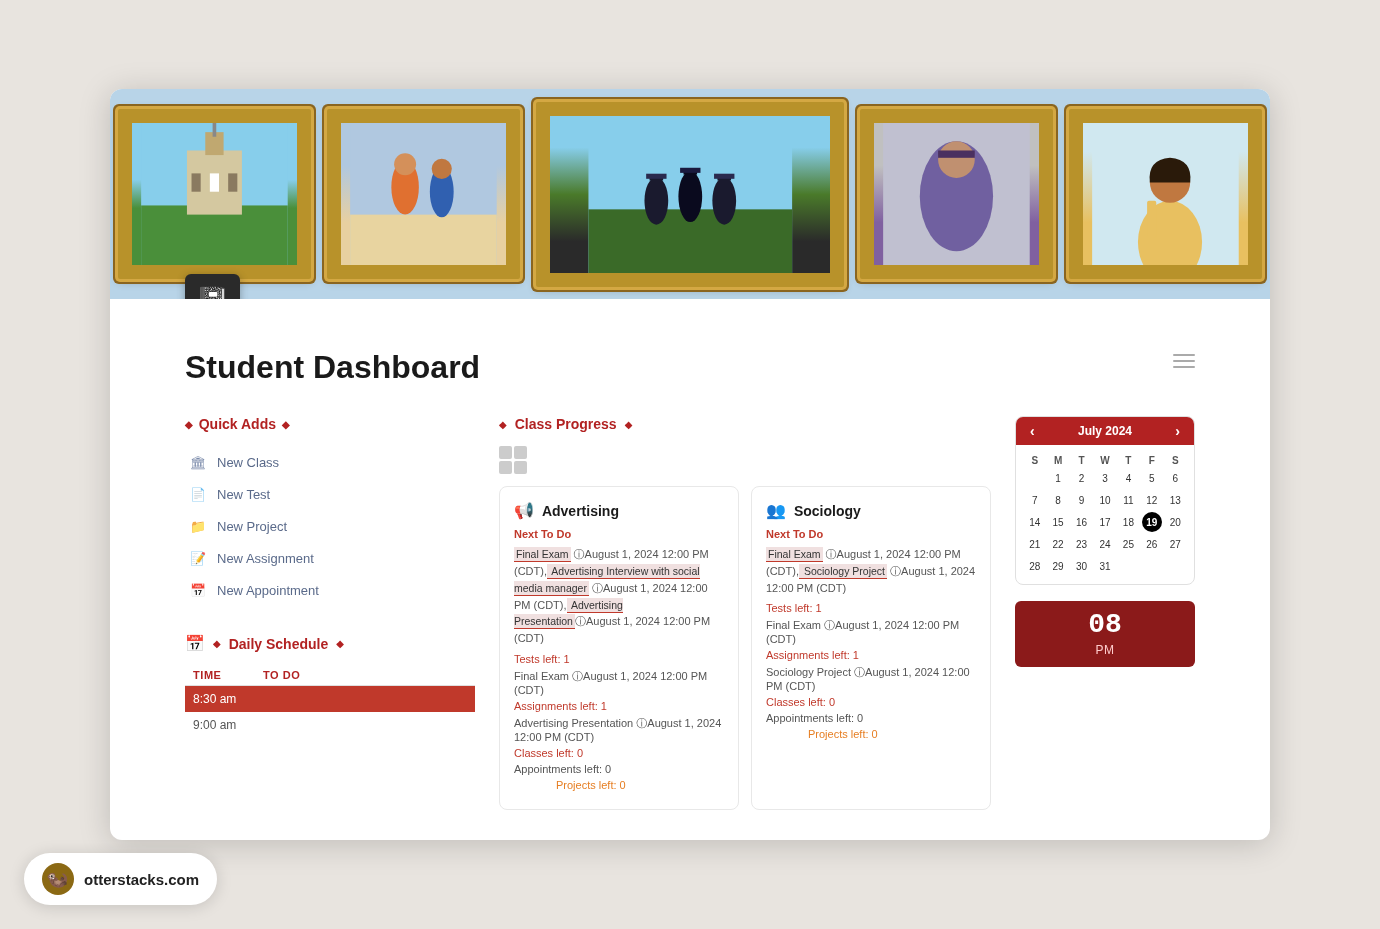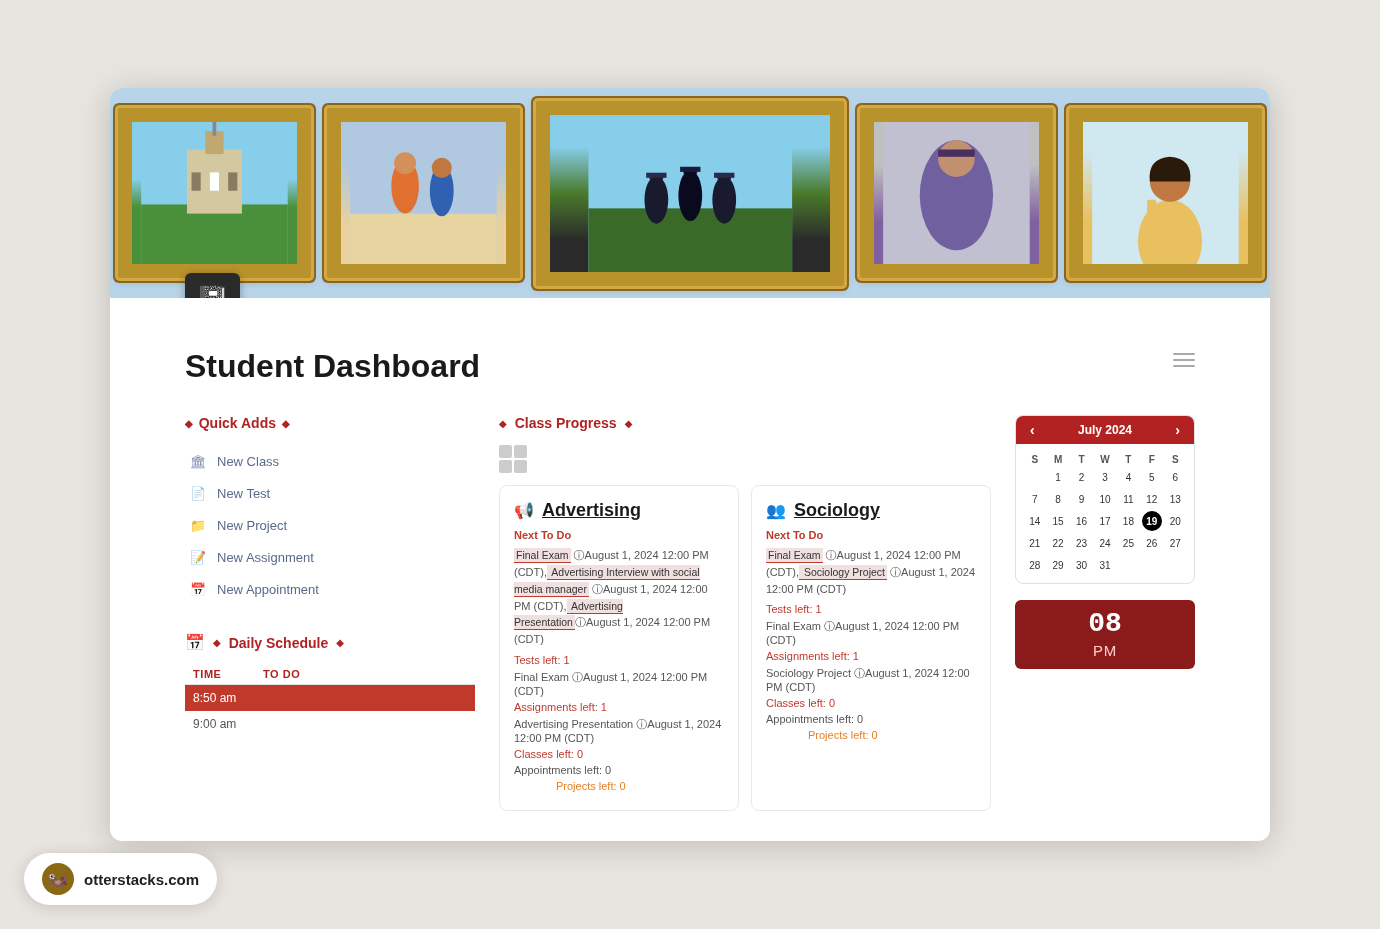--- a/index.html
+++ b/index.html
@@ -224,23 +224,22 @@
     }
     .class-card-header {
       display: flex;
       align-items: center;
       gap: 8px;
       margin-bottom: 8px;
     }
     .class-icon { font-size: 16px; }
     .class-name {
       font-weight: 700;
-      font-size: 18px;
+      font-size: 14px;
       color: #1a1a1a;
-      text-decoration: underline;
     }
     .next-to-do-label {
       font-size: 11px;
       font-weight: 700;
       color: #c0392b;
       margin-bottom: 6px;
     }
     .class-detail {
       font-size: 11px;
       color: #555;
@@ -336,21 +335,21 @@
       text-align: center;
       flex: 1;
     }
     .clock-num {
       font-size: 28px;
       font-weight: 700;
       font-family: 'Courier New', monospace;
       line-height: 1;
     }
     .clock-label {
-      font-size: 15px;
+      font-size: 12px;
       text-transform: uppercase;
       letter-spacing: 0.05em;
       margin-top: 4px;
       color: #ffcccc;
     }
 
     
     .watermark {
       position: fixed;
       bottom: 24px;
@@ -520,21 +519,21 @@
           </div>
           <table class="schedule-table">
             <thead>
               <tr>
                 <th class="time-col">TIME</th>
                 <th>TO DO</th>
               </tr>
             </thead>
             <tbody id="schedule-body">
                 <tr class="schedule-row-highlight">
-                  <td class="time-col">8:50 am</td>
+                  <td class="time-col">8:30 am</td>
                   <td></td>
                 </tr>
                 <tr>
                   <td class="time-col">9:00 am</td>
                   <td></td>
                 </tr>
               </tbody>
           </table>
         </div>
       </div>

